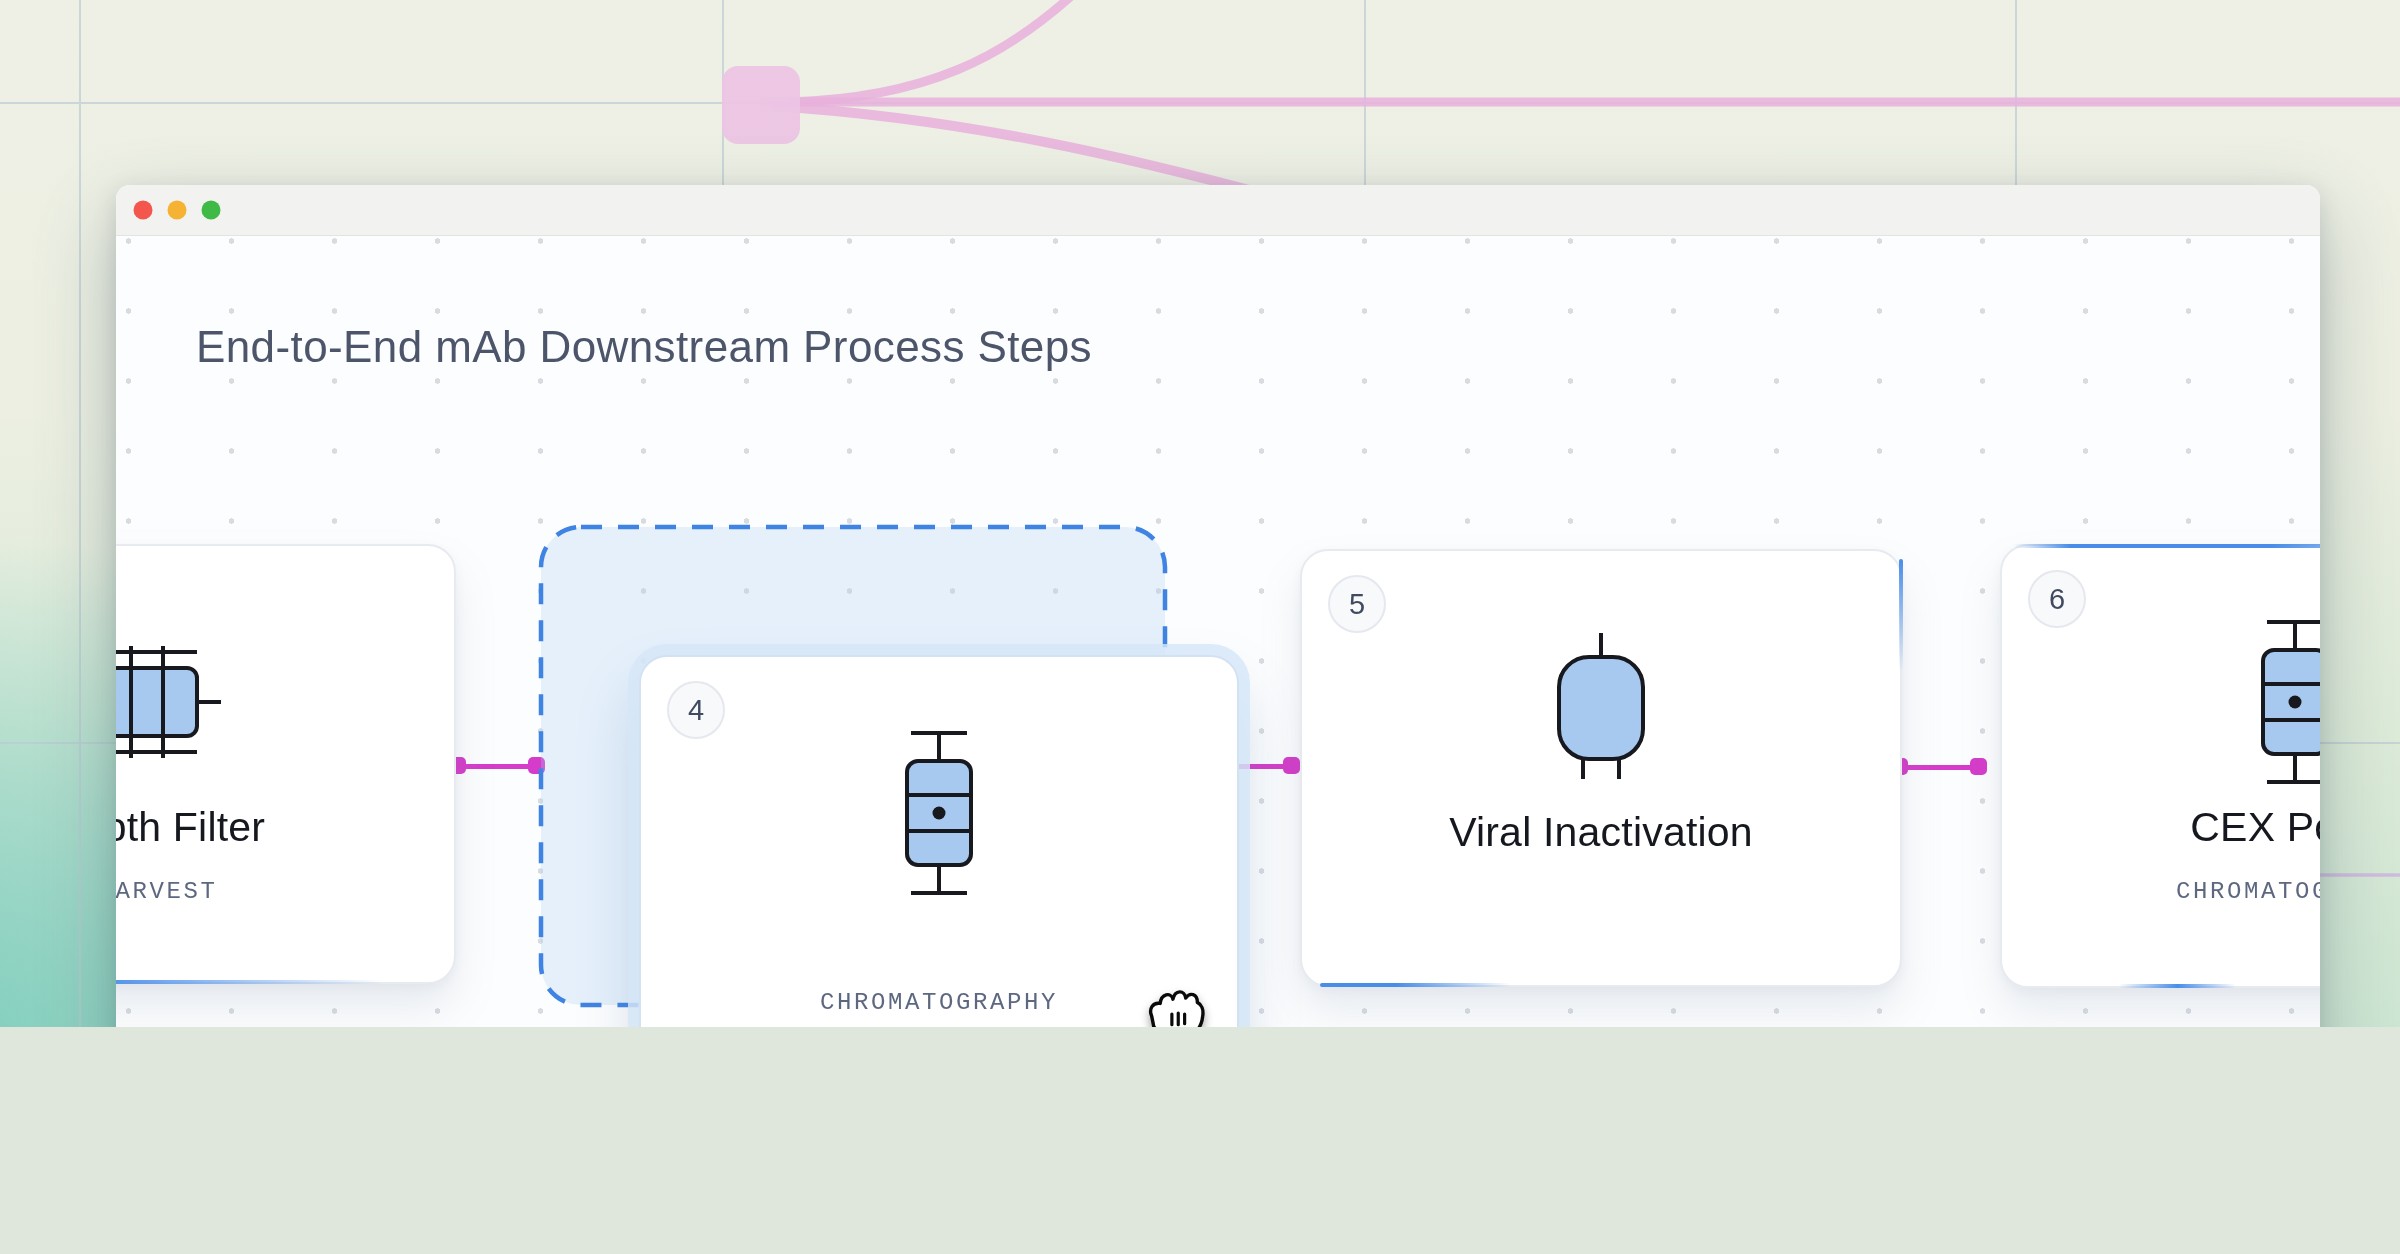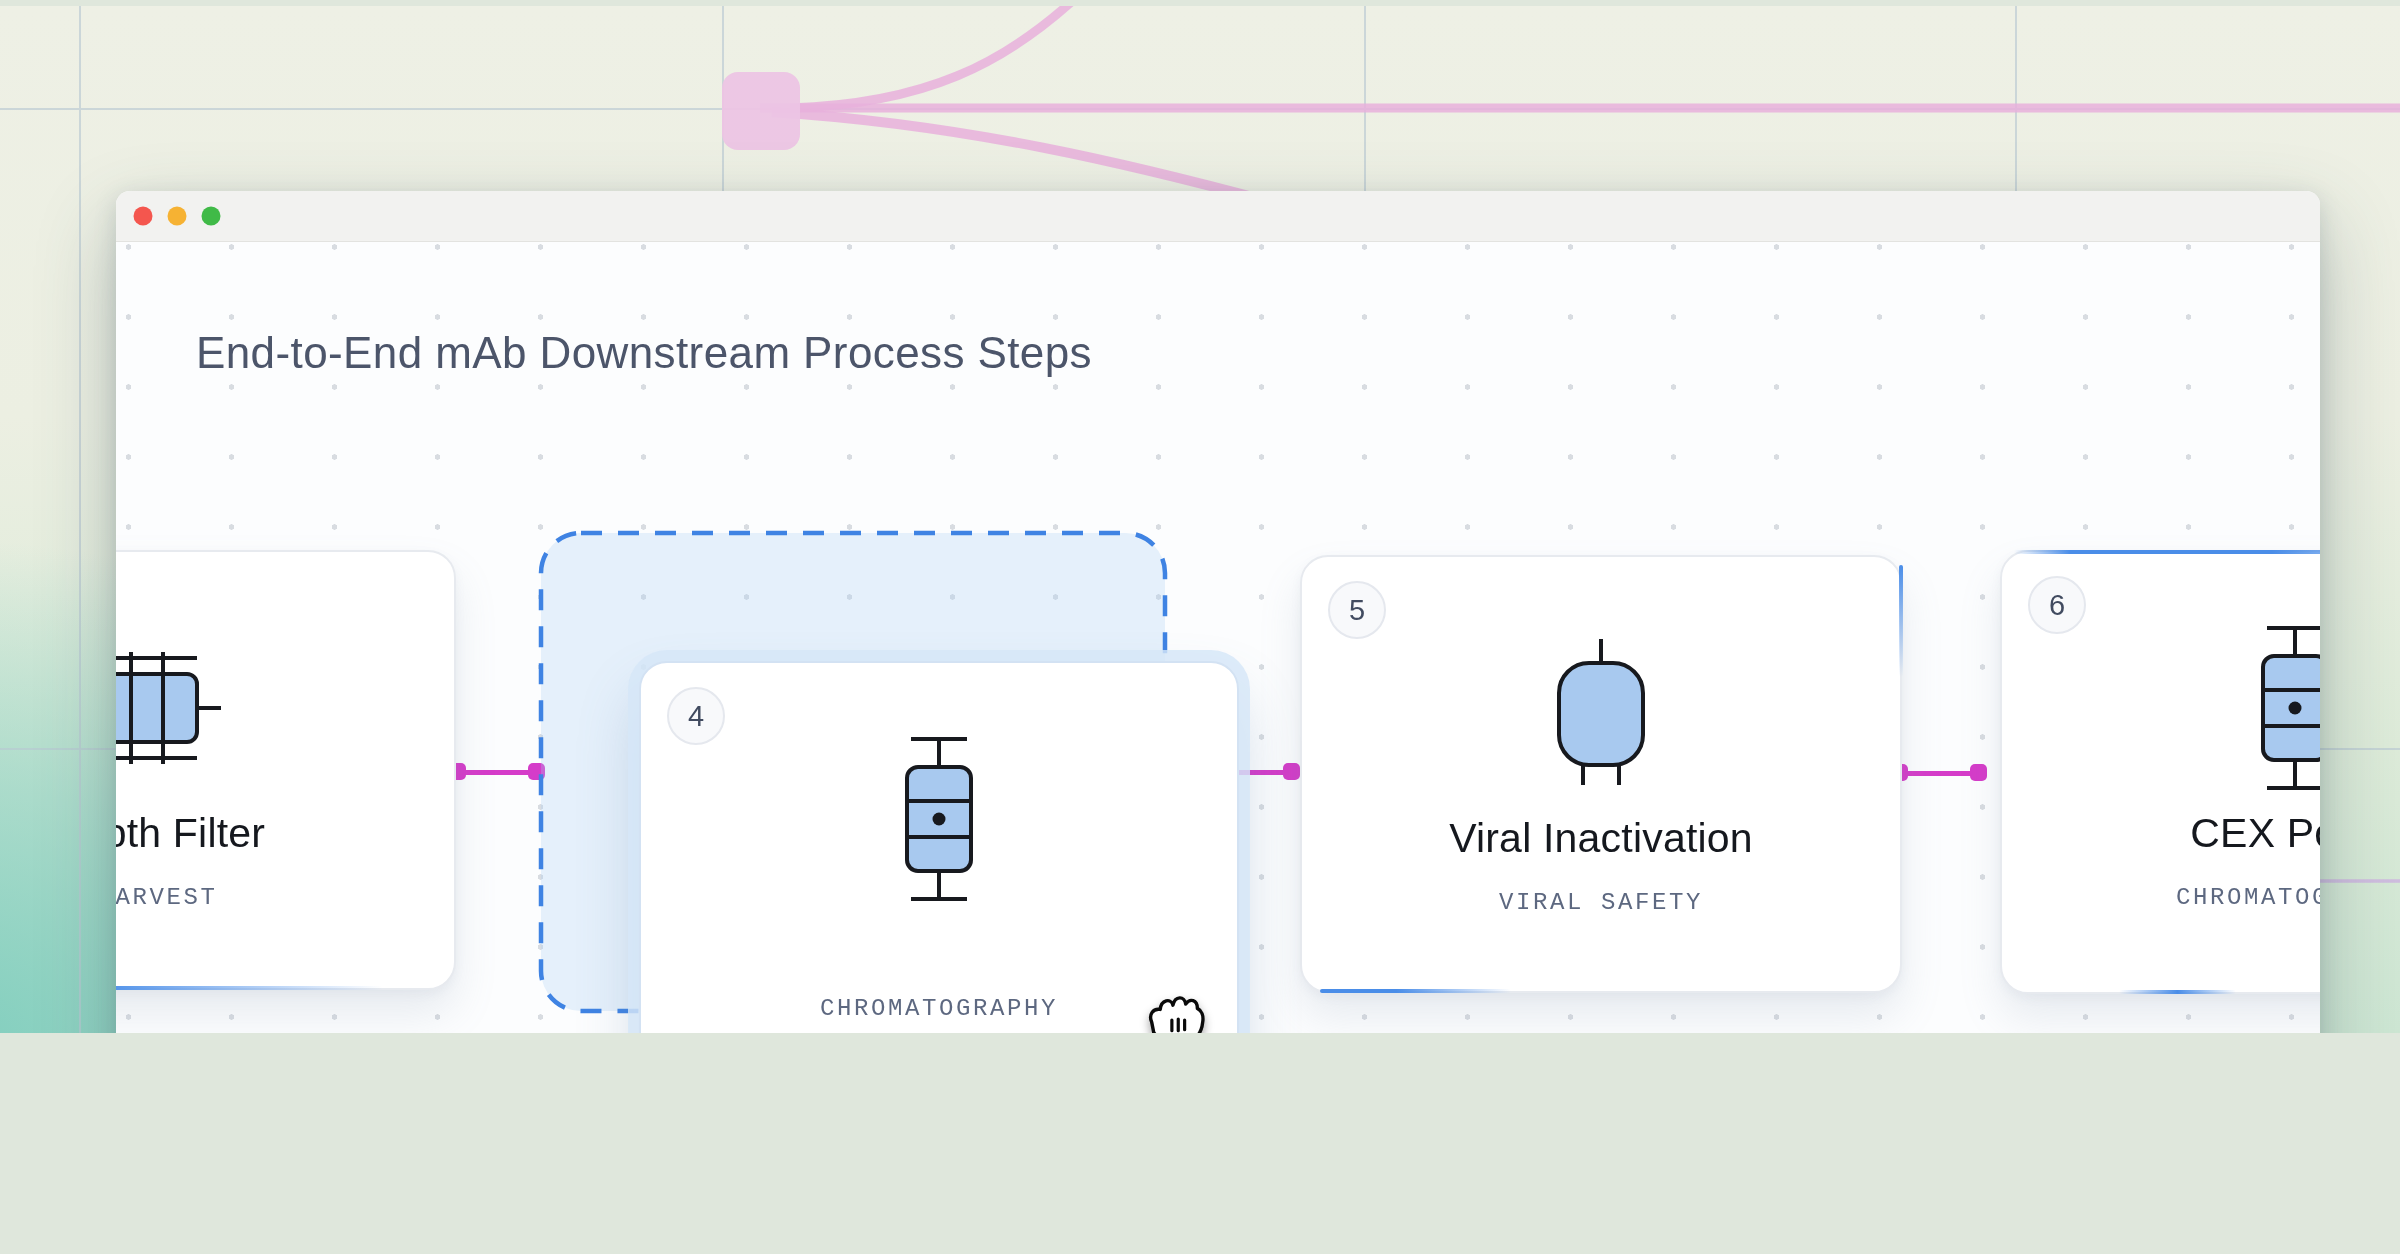--- a/index.html
+++ b/index.html
@@ -1,16 +1,16 @@
 <!DOCTYPE html>
 <html><head>
 <meta charset="utf-8">
 <style>
   html,body{margin:0;padding:0;background:#dfe7dc;font-family:"Liberation Sans",sans-serif;}
-  .stage{position:relative;width:2400px;height:1027px;overflow:hidden;margin-top:6px;}
+  .stage{position:relative;width:2400px;height:1027px;overflow:hidden;}
 
   
   .desktop{position:absolute;inset:0;
     background:
       radial-gradient(1150px 820px at -3% 103%, rgba(122,204,188,.95) 0%, rgba(132,207,192,.55) 34%, rgba(132,207,192,0) 64%),
       linear-gradient(180deg,#eef0e5 0%,#ecefe2 40%,#ddebd9 72%,#cde6d3 100%);}
   .desktop svg{position:absolute;inset:0;}
 
   
   .window{position:absolute;left:116px;top:185px;width:2204px;height:1069px;
@@ -131,21 +131,20 @@
         <div class="badge">5</div>
         <div class="icon-wrap">
           <svg width="104" height="152" viewBox="0 0 104 152">
             <line x1="52" y1="2" x2="52" y2="28" stroke="#17191e" stroke-width="4"></line>
             <rect x="10" y="26" width="84" height="102" rx="30" fill="#a8c9ef" stroke="#17191e" stroke-width="4"></rect>
             <line x1="34" y1="128" x2="34" y2="148" stroke="#17191e" stroke-width="4"></line>
             <line x1="70" y1="128" x2="70" y2="148" stroke="#17191e" stroke-width="4"></line>
           </svg>
         </div>
         <div class="node-title">Viral Inactivation</div>
-        <div class="node-sub">VIRAL SAFETY</div>
       </div>
 
       <div class="node" style="left:1884px;top:308px;width:586px;height:440px;">
         <div class="accent" style="top:-2px;left:2%;width:80%;background:linear-gradient(90deg,rgba(74,141,232,0),#4a8de8 12%,#4a8de8 55%,rgba(74,141,232,0) 96%);"></div>
         <div class="accent" style="bottom:-2px;left:20%;width:20%;background:linear-gradient(90deg,rgba(74,141,232,0),#4a8de8 50%,rgba(74,141,232,0));"></div>
         <div class="badge">6</div>
         <div class="icon-wrap">
           <svg width="92" height="172" viewBox="0 0 92 172">
             <line x1="18" y1="6" x2="74" y2="6" stroke="#17191e" stroke-width="4"></line>
             <line x1="46" y1="6" x2="46" y2="34" stroke="#17191e" stroke-width="4"></line>

